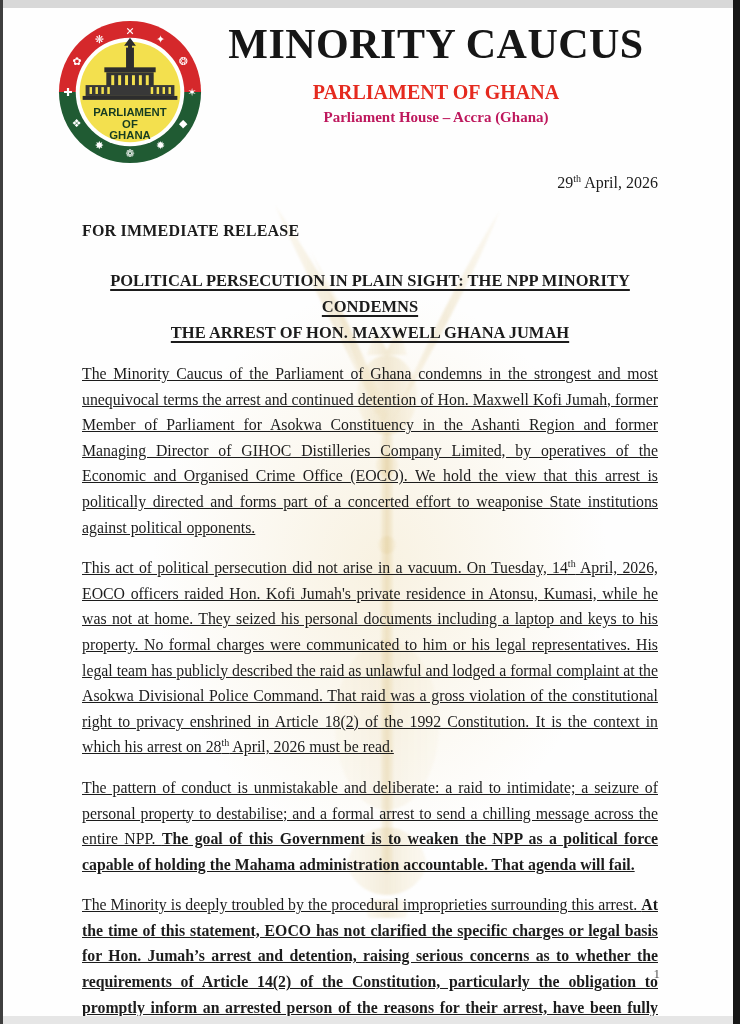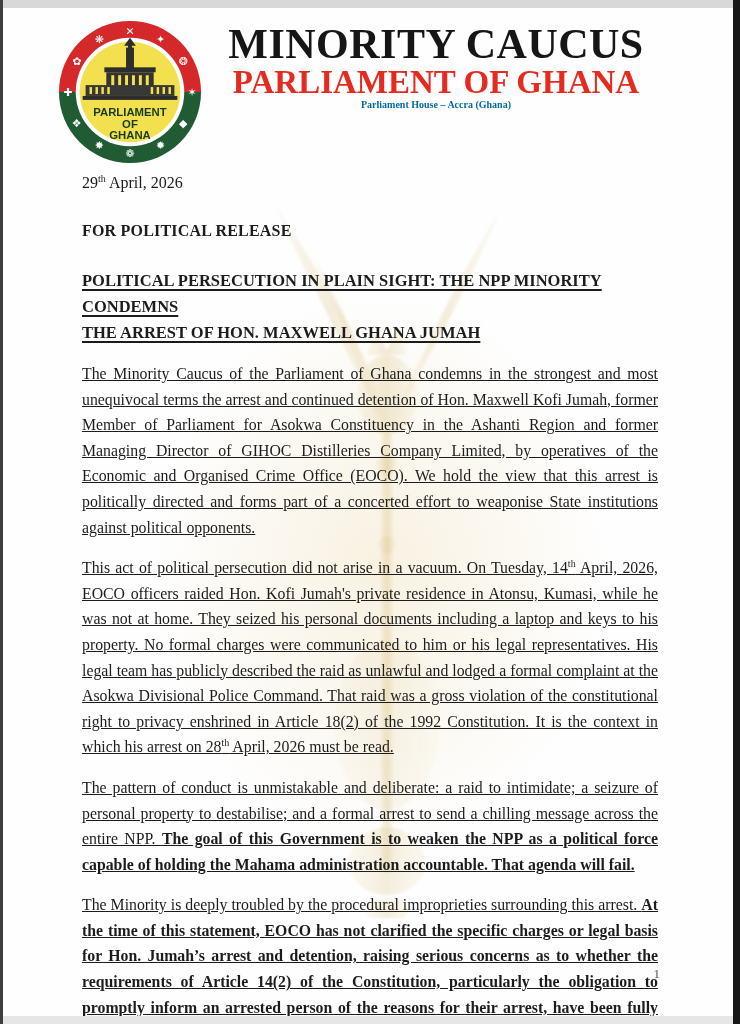--- a/index.html
+++ b/index.html
@@ -14,27 +14,27 @@
   
   .watermark{position:absolute;left:255px;top:165px;width:270px;height:820px;
              opacity:.5;filter:blur(1.2px);z-index:1;pointer-events:none;}
   .page-glow{position:absolute;left:120px;top:250px;width:520px;height:640px;z-index:0;
              background:radial-gradient(ellipse at 50% 50%, rgba(233,209,150,.28) 0%, rgba(233,209,150,0) 62%);}
   
   .letterhead{position:relative;height:160px;z-index:5;}
   .crest{position:absolute;left:56px;top:18px;width:148px;height:148px;}
   .head-text{position:absolute;left:190px;right:58px;top:22px;text-align:center;}
   .org-title{margin:0;font-size:42px;line-height:44px;font-weight:bold;letter-spacing:.5px;color:#161616;}
-  .org-subtitle{margin:2px 0 0;font-size:33px;line-height:29px;font-weight:bold;color:#e52a1f;}
-  .org-address{margin:2px 0 0;font-size:10px;font-weight:bold;color:#0369a1;}
+  .org-subtitle{margin:12px 0 0;font-size:20px;line-height:29px;font-weight:bold;color:#e52a1f;}
+  .org-address{margin:2px 0 0;font-size:15px;font-weight:bold;color:#be185d;}
   
   .doc-body{position:relative;margin:0 82px;z-index:5;}
-  .date-line{margin:14px 0 0;font-size:16px;}
+  .date-line{margin:14px 0 0;font-size:16px;text-align:right;}
   .release-line{margin:30px 0 0;font-size:16px;font-weight:bold;letter-spacing:.2px;}
-  .headline{margin:28px 0 0;font-size:16.5px;line-height:26px;font-weight:bold;}
+  .headline{margin:28px 0 0;font-size:16.5px;line-height:26px;font-weight:bold;text-align:center;}
   .headline .hl-line{text-decoration:underline;text-underline-offset:3px;text-decoration-thickness:1.5px;}
   .para{margin:15px 0 0;font-size:15.8px;line-height:25.6px;text-align:justify;text-decoration:underline;}
   .para .b{font-weight:bold;}
   sup{font-size:10px;line-height:0;vertical-align:super;}
   .page-number{position:absolute;top:966px;right:80px;font-size:13px;color:#555;z-index:6;}
 </style>
 </head>
 <body>
 
 <div class="photo">
@@ -119,21 +119,21 @@
 
     <div class="head-text">
       <h1 class="org-title">MINORITY CAUCUS</h1>
       <h2 class="org-subtitle">PARLIAMENT OF GHANA</h2>
       <div class="org-address">Parliament House – Accra (Ghana)</div>
     </div>
   </header>
 
   <main class="doc-body">
     <p class="date-line"><span>29</span><sup>th</sup><span> April, 2026</span></p>
-    <p class="release-line">FOR POLITICAL RELEASE</p>
+    <p class="release-line">FOR IMMEDIATE RELEASE</p>
     <h3 class="headline">
       <span class="hl-line">POLITICAL PERSECUTION IN PLAIN SIGHT: THE NPP MINORITY CONDEMNS</span><br>
       <span class="hl-line">THE ARREST OF HON. MAXWELL GHANA JUMAH</span>
     </h3>
     <p class="para"><span>The Minority Caucus of the Parliament of Ghana condemns in the strongest and most unequivocal terms the arrest and continued detention of Hon. Maxwell Kofi Jumah, former Member of Parliament for Asokwa Constituency in the Ashanti Region and former Managing Director of GIHOC Distilleries Company Limited, by operatives of the Economic and Organised Crime Office (EOCO). We hold the view that this arrest is politically directed and forms part of a concerted effort to weaponise State institutions against political opponents.</span></p>
     <p class="para"><span>This act of political persecution did not arise in a vacuum. On Tuesday, 14</span><sup>th</sup><span> April, 2026, EOCO officers raided Hon. Kofi Jumah's private residence in Atonsu, Kumasi, while he was not at home. They seized his personal documents including a laptop and keys to his property. No formal charges were communicated to him or his legal representatives. His legal team has publicly described the raid as unlawful and lodged a formal complaint at the Asokwa Divisional Police Command. That raid was a gross violation of the constitutional right to privacy enshrined in Article 18(2) of the 1992 Constitution. It is the context in which his arrest on 28</span><sup>th</sup><span> April, 2026 must be read.</span></p>
     <p class="para"><span>The pattern of conduct is unmistakable and deliberate: a raid to intimidate; a seizure of personal property to destabilise; and a formal arrest to send a chilling message across the entire NPP. </span><span class="b">The goal of this Government is to weaken the NPP as a political force capable of holding the Mahama administration accountable. That agenda will fail.</span></p>
     <p class="para"><span>The Minority is deeply troubled by the procedural improprieties surrounding this arrest. </span><span class="b">At the time of this statement, EOCO has not clarified the specific charges or legal basis for Hon. Jumah’s arrest and detention, raising serious concerns as to whether the requirements of Article 14(2) of the Constitution, particularly the obligation to promptly inform an arrested person of the reasons for their arrest, have been fully complied with. </span></p>
 
   </main>

